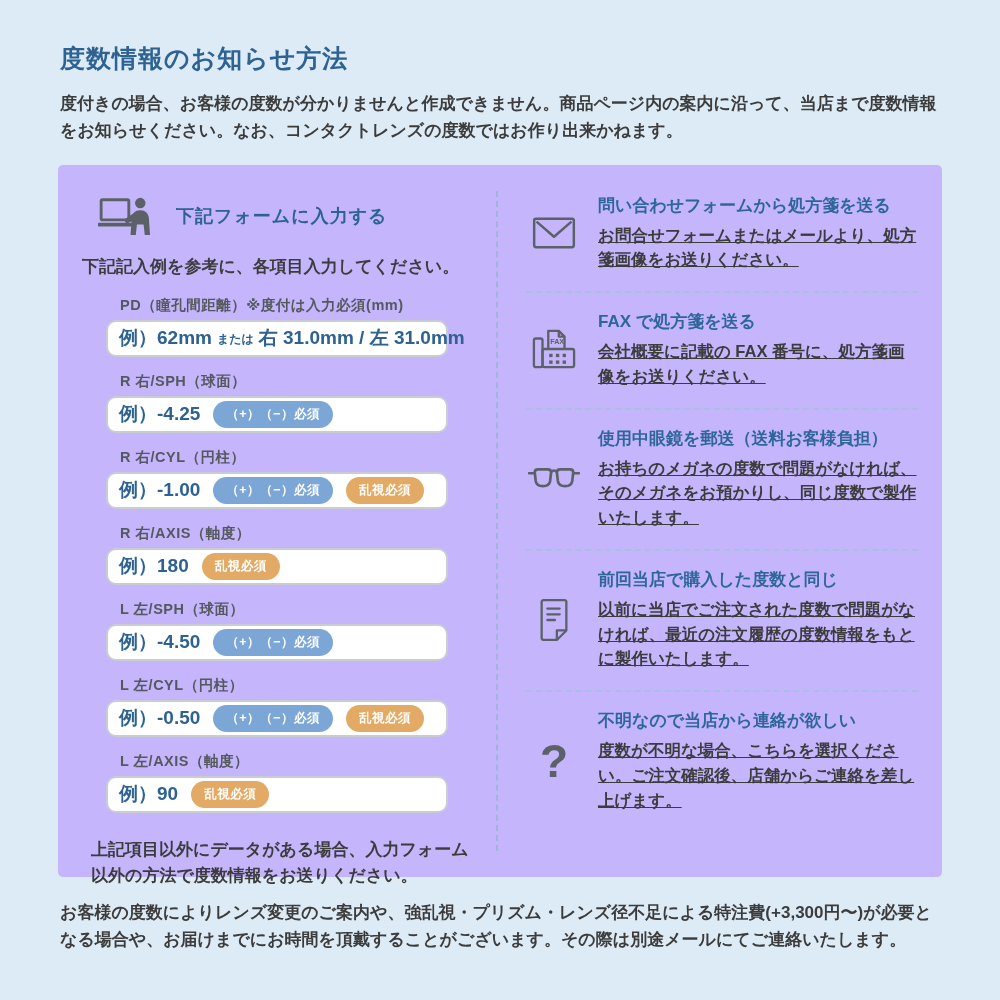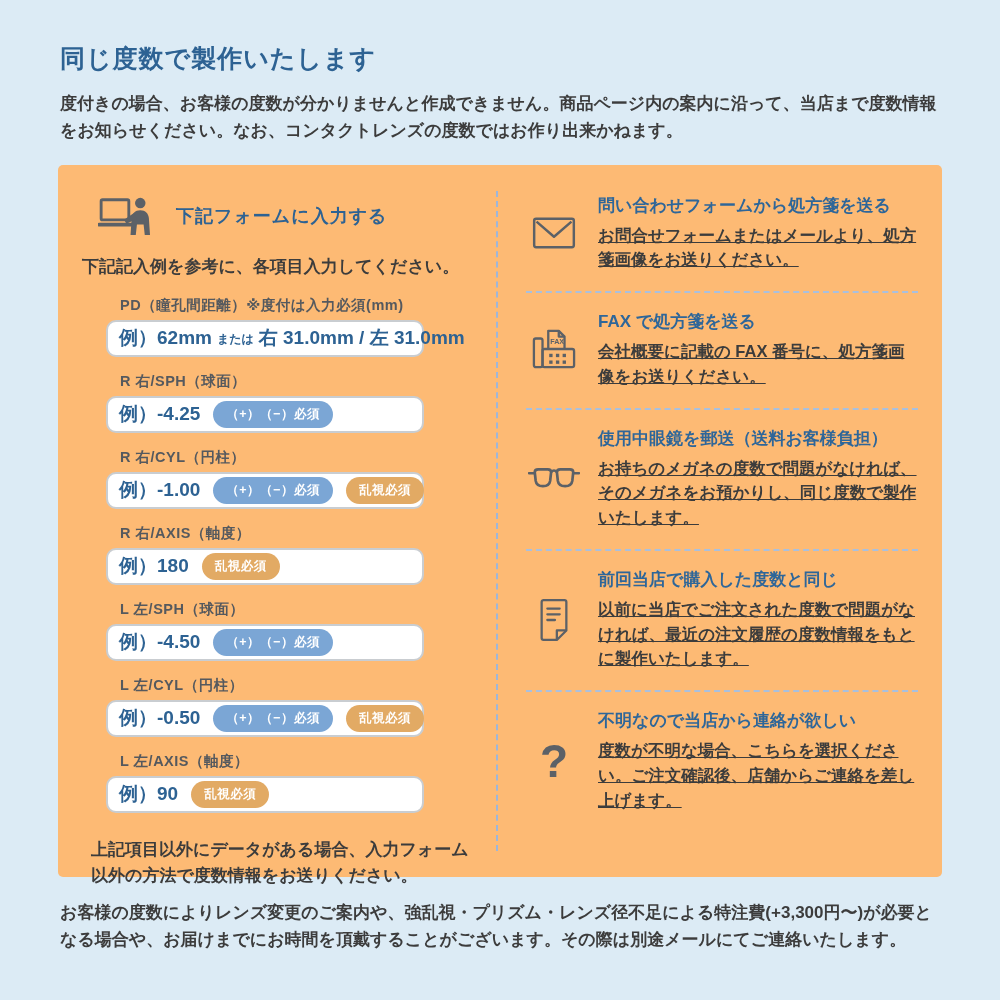--- a/index.html
+++ b/index.html
@@ -13,38 +13,38 @@
   .page{padding:42px 58px 0 58px;}
   .page-title{
     font-size:25px;font-weight:bold;color:#2d6293;
     margin:0 0 16px 2px;letter-spacing:1px;
   }
   .intro{
     font-size:17px;line-height:1.58;font-weight:600;
     width:886px;margin:0 0 20px 2px;color:#3c3c3c;
   }
   .card{
-    background:#fdba74;border-radius:5px;
+    background:#c4b5fd;border-radius:5px;
     width:884px;height:712px;box-sizing:border-box;
     display:flex;
   }
   .vdivider{
     width:0;border-left:2px dashed #9db6da;
     margin:26px 0 26px 0;
   }
   
   .col-left{width:440px;box-sizing:border-box;padding:30px 24px 0 24px;}
   .form-header{display:flex;align-items:center;gap:24px;margin:0 0 18px 16px;}
   .form-heading{color:#2d6293;font-size:18px;font-weight:bold;letter-spacing:1px;}
   .form-sub{font-size:17px;font-weight:600;color:#3c3c3c;margin:0 0 18px 0;}
   .fields{margin-left:24px;}
   .field{margin-bottom:15px;}
   .field-label{font-size:14.5px;font-weight:bold;color:#55595e;margin:0 0 5px 14px;letter-spacing:.5px;}
   .field-box{
-    height:37px;width:318px;box-sizing:border-box;
+    height:37px;width:342px;box-sizing:border-box;
     border:2px solid #c9cdd1;border-radius:10px;
     display:flex;align-items:center;padding:0 11px;background:#fff;
   }
   .example{color:#2d6293;font-weight:bold;font-size:19px;white-space:nowrap;}
   .pd-connector{color:#2d6293;font-weight:bold;font-size:12px;margin:2px 5px 0 5px;white-space:nowrap;}
   .badge{
     border-radius:14px;color:#fff;font-size:12.5px;font-weight:bold;
     padding:5px 13px;margin-left:13px;white-space:nowrap;letter-spacing:.5px;
   }
   .badge.blue{background:#7ba6d5;}
@@ -64,21 +64,21 @@
     font-size:17px;font-weight:600;color:#3c3c3c;line-height:1.62;
     width:886px;margin:22px 0 0 2px;
   }
   .icon svg{display:block;}
 </style>
 </head>
 <body>
 
 <div class="page">
 
-  <h1 class="page-title">同じ度数で製作いたします</h1>
+  <h1 class="page-title">度数情報のお知らせ方法</h1>
 
   <p class="intro">度付きの場合、お客様の度数が分かりませんと作成できません。商品ページ内の案内に沿って、当店まで度数情報をお知らせください。なお、コンタクトレンズの度数ではお作り出来かねます。</p>
 
   <div class="card">
 
     <div class="col-left">
 
       <div class="form-header">
         <span class="icon">
           <svg width="54" height="42" viewBox="0 0 56 44">

